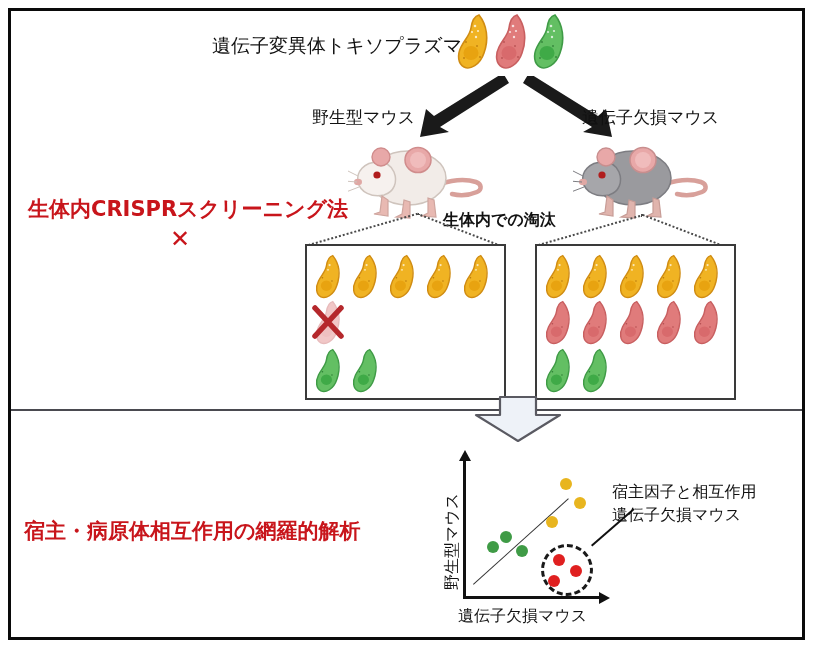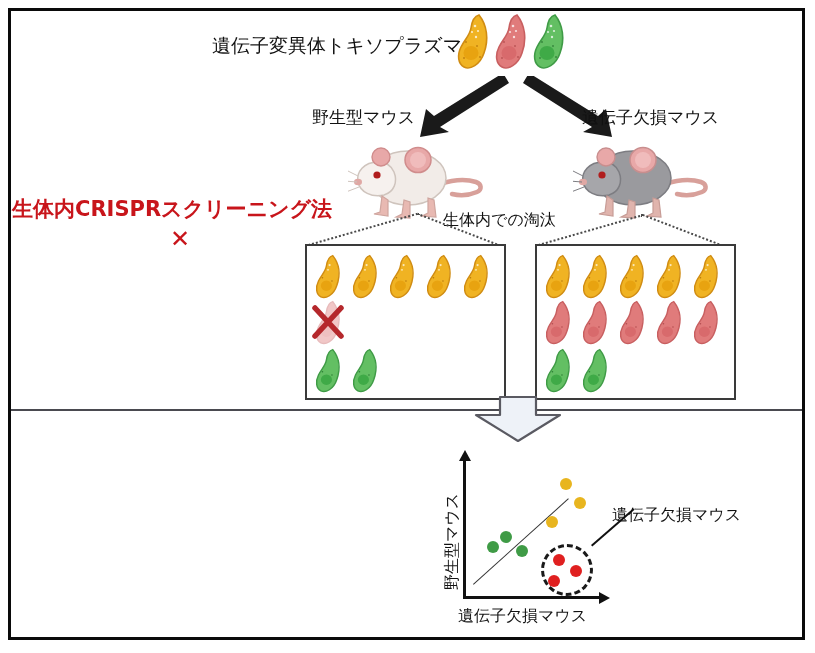--- a/index.html
+++ b/index.html
@@ -195,24 +195,24 @@
         <path d="M10 50 L-2 44"></path>
           <path d="M9 56 L-4 55"></path>
           <path d="M11 61 L-2 66"></path>
       </g>
       <path d="M34 70 L32 86 L26 88 L40 90 L40 74 Z" fill="#e0b4ad" stroke="#c79c96" stroke-width="1.2"></path>
       <path d="M56 74 L54 88 L48 91 L62 92 L62 76 Z" fill="#e0b4ad" stroke="#c79c96" stroke-width="1.2"></path>
       <path d="M80 72 L80 87 L74 90 L88 91 L86 74 Z" fill="#e0b4ad" stroke="#c79c96" stroke-width="1.2"></path>
     </svg>
   </div>
 
-  <div class="txt jp red b" style="left:12px;top:196px;font-size:21px;">生体内CRISPRスクリーニング法</div>
+  <div class="txt jp red b" style="left:28px;top:196px;font-size:21px;">生体内CRISPRスクリーニング法</div>
   <div class="txt jp red b" style="left:170px;top:224px;font-size:24px;">✕</div>
 
-  <div class="txt jp blk" style="left:443px;top:209px;font-size:16px;">生体内での淘汰</div>
+  <div class="txt jp blk" style="left:443px;top:209px;font-size:16px;font-weight:bold;">生体内での淘汰</div>
 
   <div class="dashline" style="left:305px;top:245px;width:117px;transform:rotate(-16deg);"></div>
   <div class="dashline" style="left:418px;top:213px;width:88px;transform:rotate(21deg);"></div>
 
   <div class="dashline" style="left:535px;top:245px;width:112px;transform:rotate(-16deg);"></div>
   <div class="dashline" style="left:643px;top:214px;width:90px;transform:rotate(21deg);"></div>
 
   <div class="cagebox" style="left:305px;top:244px;width:201px;height:156px;"></div>
 
   <div class="para" style="left:313px;top:254px;">
@@ -459,20 +459,21 @@
           <circle cx="10" cy="30" r="1"></circle>
           <circle cx="22" cy="34" r="1"></circle>
         </g>
       </svg>
   </div>
 
   <svg class="downarrow" style="left:472px;top:395px;" width="92" height="48" viewBox="0 0 92 48">
     <path d="M28 2 L64 2 L64 20 L88 20 L46 46 L4 20 L28 20 Z" fill="#eef2f8" stroke="#5a5a62" stroke-width="2.2" stroke-linejoin="round"></path>
   </svg>
 
+  <div class="txt jp red b" style="left:24px;top:518px;font-size:21px;">宿主・病原体相互作用の網羅的解析</div>
 
   <div class="scatter" style="left:440px;top:450px;width:220px;height:170px;">
 
     <div class="axisline" style="left:23px;top:8px;width:3px;height:140px;"></div>
     <svg style="position:absolute;left:18px;top:0px;" width="14" height="12" viewBox="0 0 14 12">
       <path d="M7 0 L13 11 L1 11 Z" fill="#111"></path>
     </svg>
 
     <div class="axisline" style="left:23px;top:146px;width:140px;height:3px;"></div>
     <svg style="position:absolute;left:158px;top:141px;" width="12" height="14" viewBox="0 0 12 14">
@@ -492,15 +493,16 @@
     <div class="circlemark" style="left:101px;top:94px;width:52px;height:52px;"></div>
     <div class="dot" style="left:113px;top:104px;width:12px;height:12px;background:#e02020;"></div>
     <div class="dot" style="left:108px;top:125px;width:12px;height:12px;background:#e02020;"></div>
     <div class="dot" style="left:130px;top:115px;width:12px;height:12px;background:#e02020;"></div>
 
     <div class="txt jp blk" style="left:18px;top:155px;font-size:16px;">遺伝子欠損マウス</div>
     <div class="ylab jp blk" style="left:2px;top:140px;font-size:16px;">野生型マウス</div>
   </div>
 
   <div class="leader" style="left:591px;top:545px;width:56px;transform:rotate(-41deg);"></div>
+  <div class="txt jp blk" style="left:612px;top:481px;font-size:16px;">宿主因子と相互作用</div>
   <div class="txt jp blk" style="left:612px;top:504px;font-size:16px;">遺伝子欠損マウス</div>
 
 </div>
 
 </body></html>

